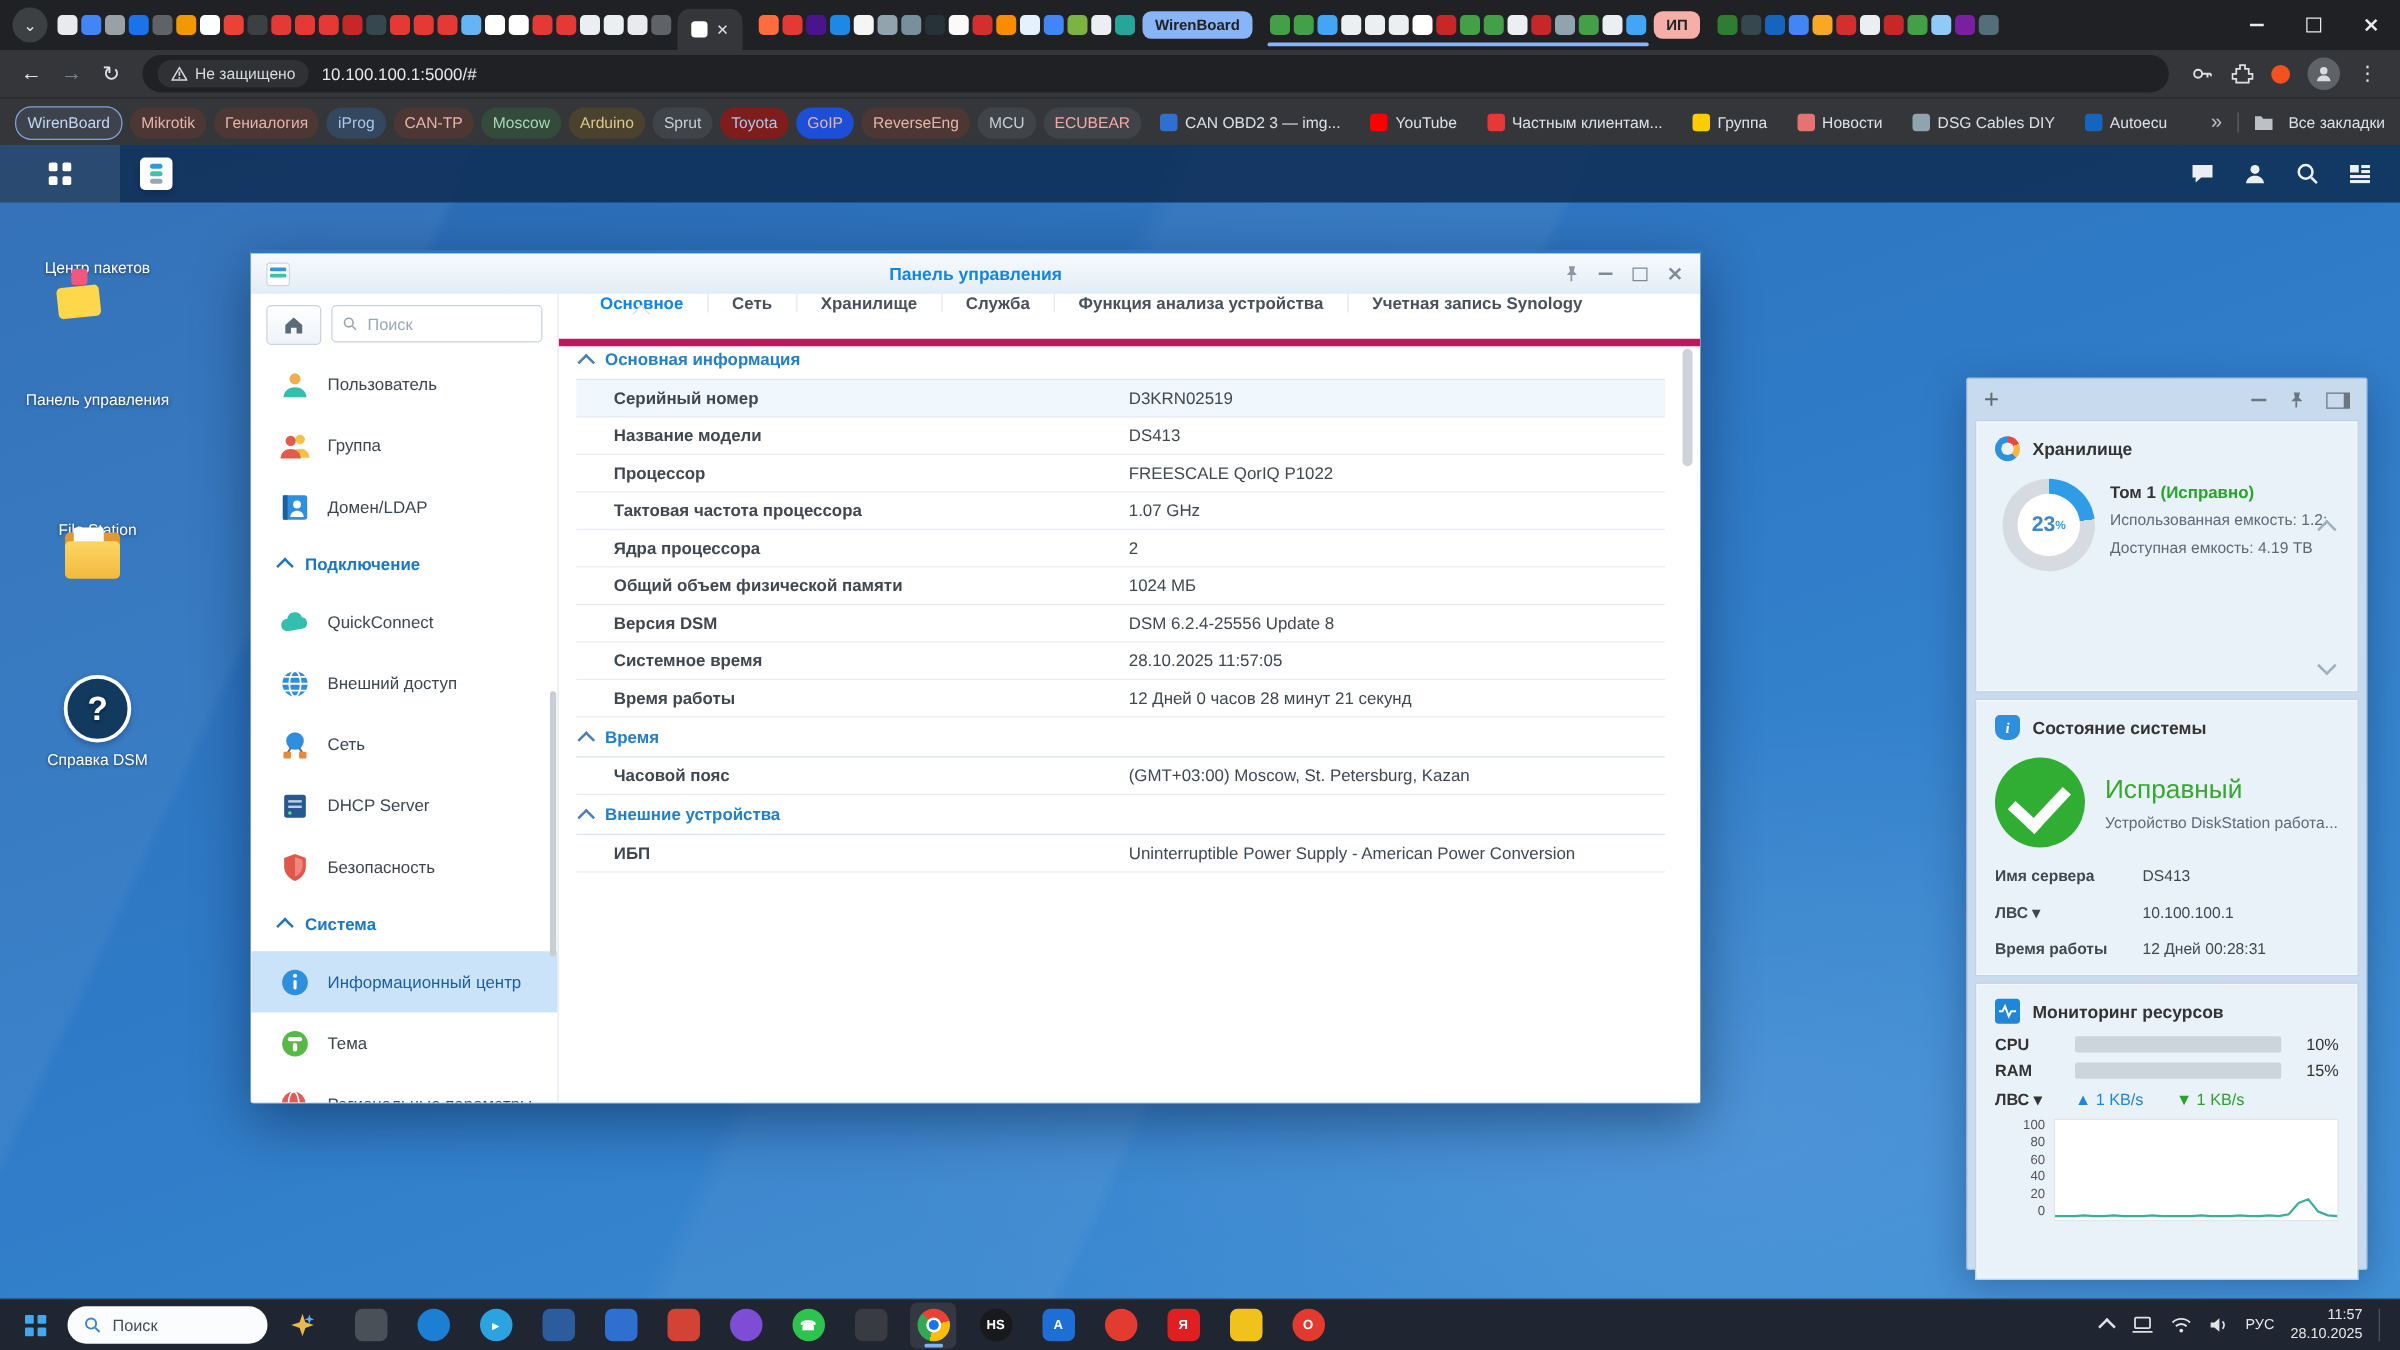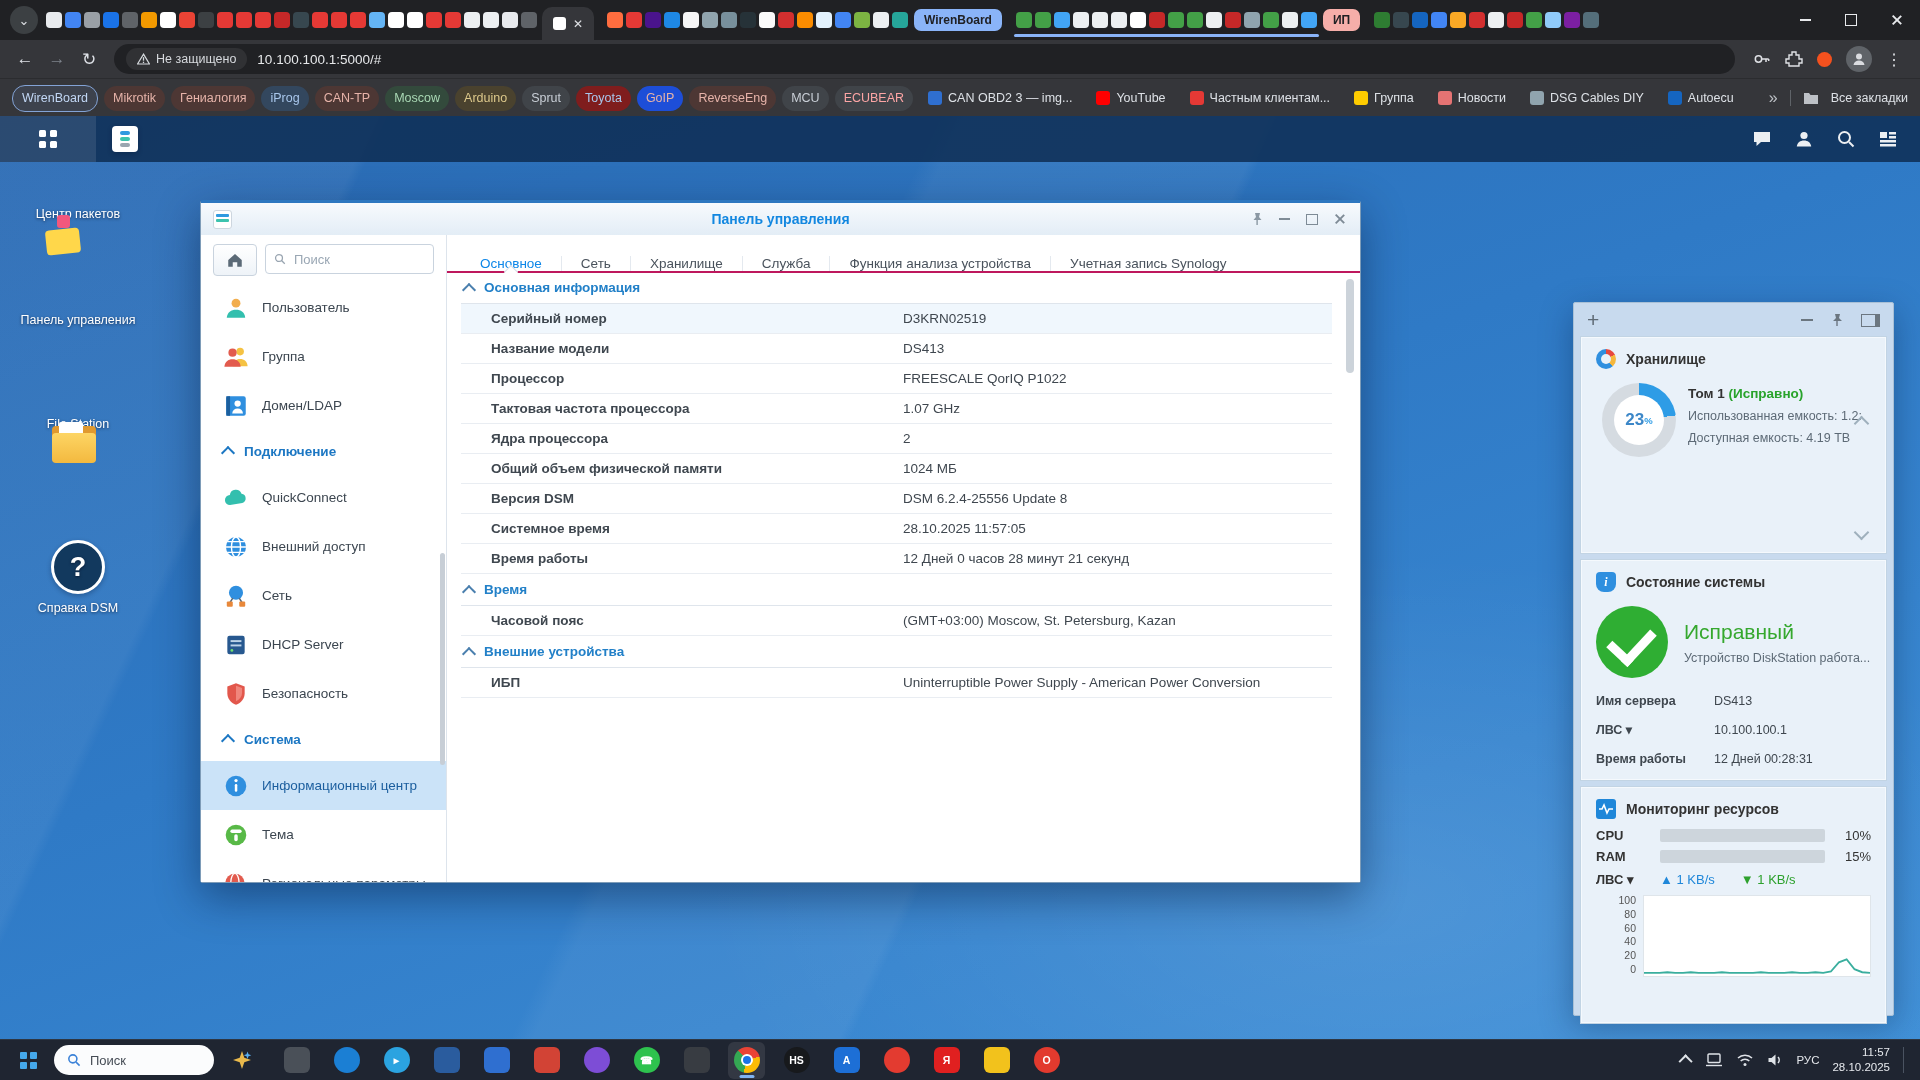--- a/index.html
+++ b/index.html
@@ -88,21 +88,21 @@
   .searchbox input{border:0;outline:0;width:100%;font-size:13px;color:#333;font-family:inherit;background:transparent;}
   .searchbox input::placeholder{color:#9aa7b4;}
   .snav{display:flex;align-items:center;gap:13px;padding:0 8px 0 22px;min-height:49px;font-size:13.5px;color:#3c4650;line-height:17px;}
   .snav .icobox{width:26px;height:26px;flex:none;}
   .snav.sect{min-height:43px;color:#1c77c3;font-weight:bold;gap:11px;}
   .schev{display:none;}
   .snav.sect .schev{display:block;width:8px;height:8px;border-left:2px solid #1c77c3;border-top:2px solid #1c77c3;transform:rotate(45deg);margin-top:3px;flex:none;}
   .snav.selected{background:#cbe3f8;color:#1b5e9e;}
   .sscroll{position:absolute;right:1px;top:318px;width:5px;height:212px;background:#c7ced6;border-radius:3px;}
   .cpmain{flex:1;position:relative;background:#fff;overflow:hidden;}
-  .tabs{display:flex;height:36px;border-bottom:2px solid #be185d;padding-left:14px;align-items:flex-end;}
+  .tabs{display:flex;height:36px;border-bottom:6px solid #be185d;padding-left:14px;align-items:flex-start;font-weight:bold;}
   .tab{display:flex;align-items:center;padding:0 19px;font-size:13.5px;color:#49525c;position:relative;}
   .tab + .tab{border-left:1px solid #e4e9ef;}
   .tab.active{color:#0c86e8;}
   .tab.active::after{content:"";position:absolute;left:50%;bottom:-6px;width:9px;height:9px;background:#fff;border-left:1px solid #d6dde5;border-top:1px solid #d6dde5;transform:translateX(-50%) rotate(45deg);}
   .infolist{position:absolute;top:37px;left:14px;right:28px;font-size:13.5px;}
   .inforow{display:flex;align-items:center;min-height:29px;border-bottom:1px solid #e9edf2;color:#3f474f;}
   .inforow .ilabel{width:412px;flex:none;padding-left:30px;font-weight:bold;}
   .inforow.section{min-height:31px;border-bottom:1px solid #dfe5ec;color:#2280c8;font-weight:bold;gap:10px;}
   .inforow.section .ilabel{width:auto;padding-left:0;}
   .ichev{display:none;}

